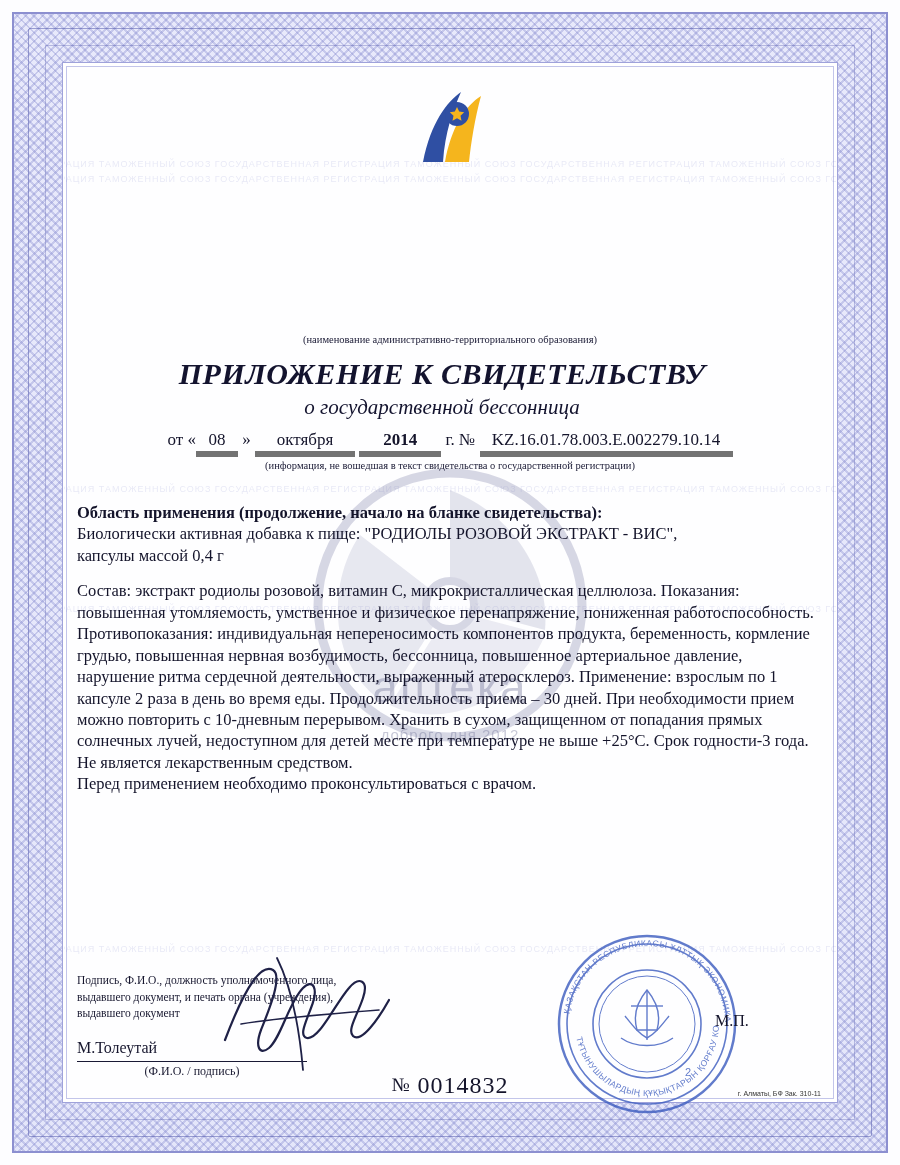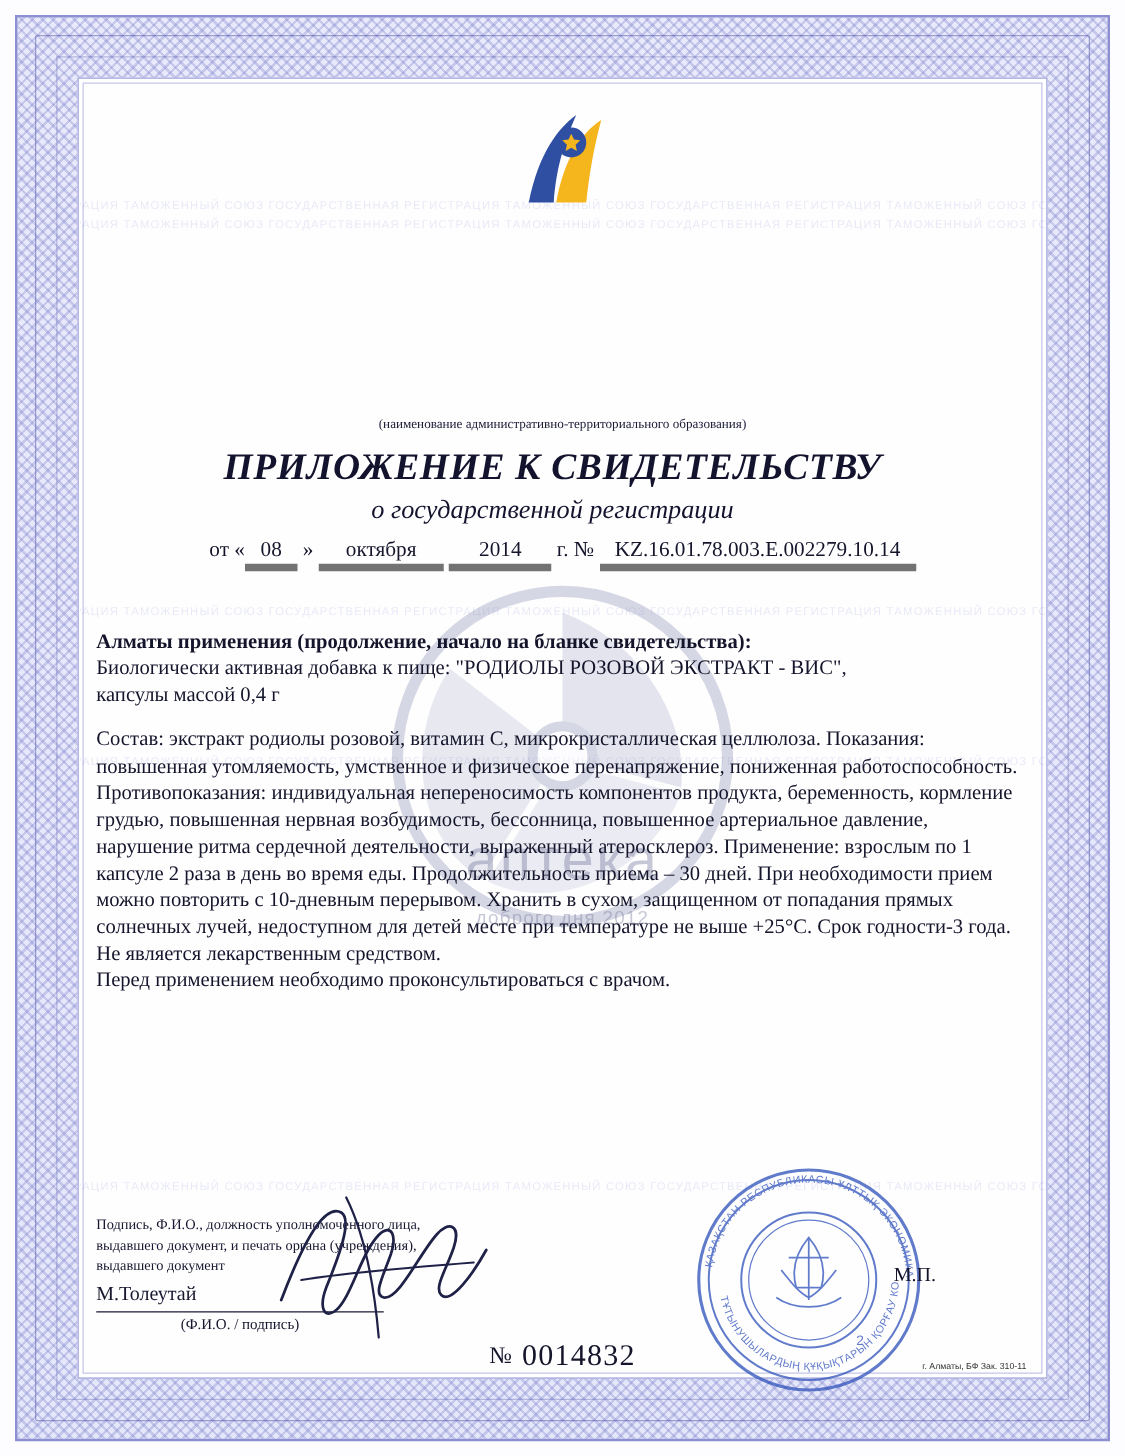--- a/index.html
+++ b/index.html
@@ -167,21 +167,21 @@
     white-space: nowrap;
   }
   .date-row .u {
     display: inline-block;
     border-bottom: 6px solid #737373;
     text-align: center;
     padding: 0 4px 1px 4px;
   }
   .u-day { min-width: 34px; }
   .u-month { min-width: 92px; }
-  .u-year { min-width: 74px; }
+  .u-year { min-width: 74px; font-weight: bold; }
   .u-num { min-width: 245px; }
 
   .info-note {
     position: absolute;
     top: 388px;
     left: 0; right: 0;
     text-align: center;
     font-size: 10.5px;
     color: #1a1a35;
   }
@@ -207,21 +207,21 @@
     position: absolute;
     left: 2px;
     top: 900px;
     width: 330px;
     font-size: 11.5px;
     line-height: 1.45;
     color: #17172f;
   }
   .sign-name {
     font-size: 16px;
-    margin-top: 2px;
+    margin-top: 14px;
   }
   .sign-underline {
     border-top: 1px solid #1a1a35;
     width: 230px;
     margin-top: 2px;
   }
   .sign-caption {
     font-size: 12px;
     width: 230px;
     text-align: center;
@@ -307,36 +307,37 @@
       <path d="M60 78 C 66 44, 80 22, 96 12 C 90 34, 86 58, 84 78 Z" fill="#f5b51d"></path>
       <circle cx="72" cy="30" r="12" fill="#2f4fa3"></circle>
       <path d="M72 23 l2.2 4.6 5 .6 -3.7 3.5 1 5 -4.5-2.5 -4.5 2.5 1-5 -3.7-3.5 5-.6 Z" fill="#f5b51d"></path>
     </svg>
 
 
     <div class="admin-note">(наименование административно-территориального образования)</div>
 
     <div class="doc-title">
       <div class="t1">ПРИЛОЖЕНИЕ К СВИДЕТЕЛЬСТВУ</div>
-      <div class="t2">о государственной регистрации</div>
+      <div class="t2">о государственной бессонница</div>
     </div>
 
     <div class="date-row">
       <span>от «</span><span class="u u-day">08</span>
       <span>»</span>
       <span class="u u-month">октября</span>
       <span class="u u-year">2014</span>
       <span>г.</span>
       <span>№</span>
       <span class="u u-num">KZ.16.01.78.003.Е.002279.10.14</span>
     </div>
 
+    <div class="info-note">(информация, не вошедшая в текст свидетельства о государственной регистрации)</div>
 
     <div class="body-block">
-      <p class="strong-line">Алматы применения (продолжение, начало на бланке свидетельства):</p>
+      <p class="strong-line">Область применения (продолжение, начало на бланке свидетельства):</p>
       <p>Биологически активная добавка к пище: "РОДИОЛЫ РОЗОВОЙ ЭКСТРАКТ - ВИС",</p>
       <p>капсулы массой 0,4 г</p>
       <div class="para-gap"></div>
       <p>Состав: экстракт родиолы розовой, витамин С, микрокристаллическая целлюлоза. Показания: повышенная утомляемость, умственное и физическое перенапряжение, пониженная работоспособность. Противопоказания: индивидуальная непереносимость компонентов продукта, беременность, кормление грудью, повышенная нервная возбудимость, бессонница, повышенное артериальное давление, нарушение ритма сердечной деятельности, выраженный атеросклероз. Применение: взрослым по 1 капсуле 2 раза в день во время еды. Продолжительность приема – 30 дней. При необходимости прием можно повторить с 10-дневным перерывом. Хранить в сухом, защищенном от попадания прямых солнечных лучей, недоступном для детей месте при температуре не выше +25°С. Срок годности-3 года. Не является лекарственным средством.</p>
       <p>Перед применением необходимо проконсультироваться с врачом.</p>
     </div>
 
     <div class="sign-block">
       <div>Подпись, Ф.И.О.,  должность уполномоченного лица,</div>
       <div>выдавшего документ, и печать органа (учреждения),</div>

